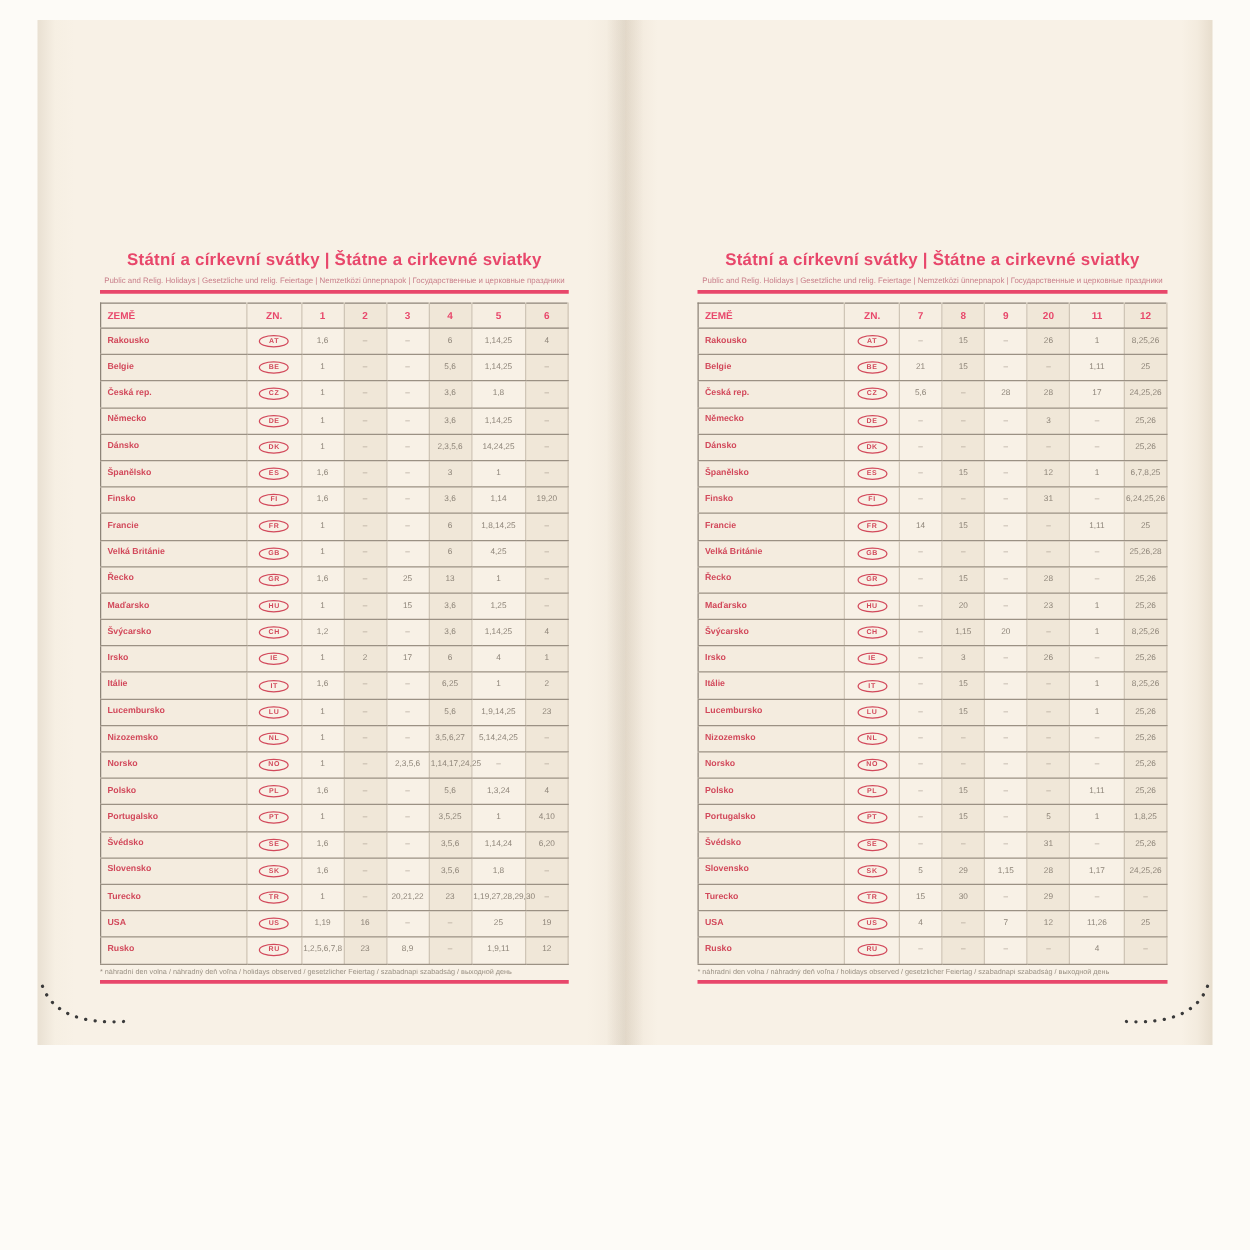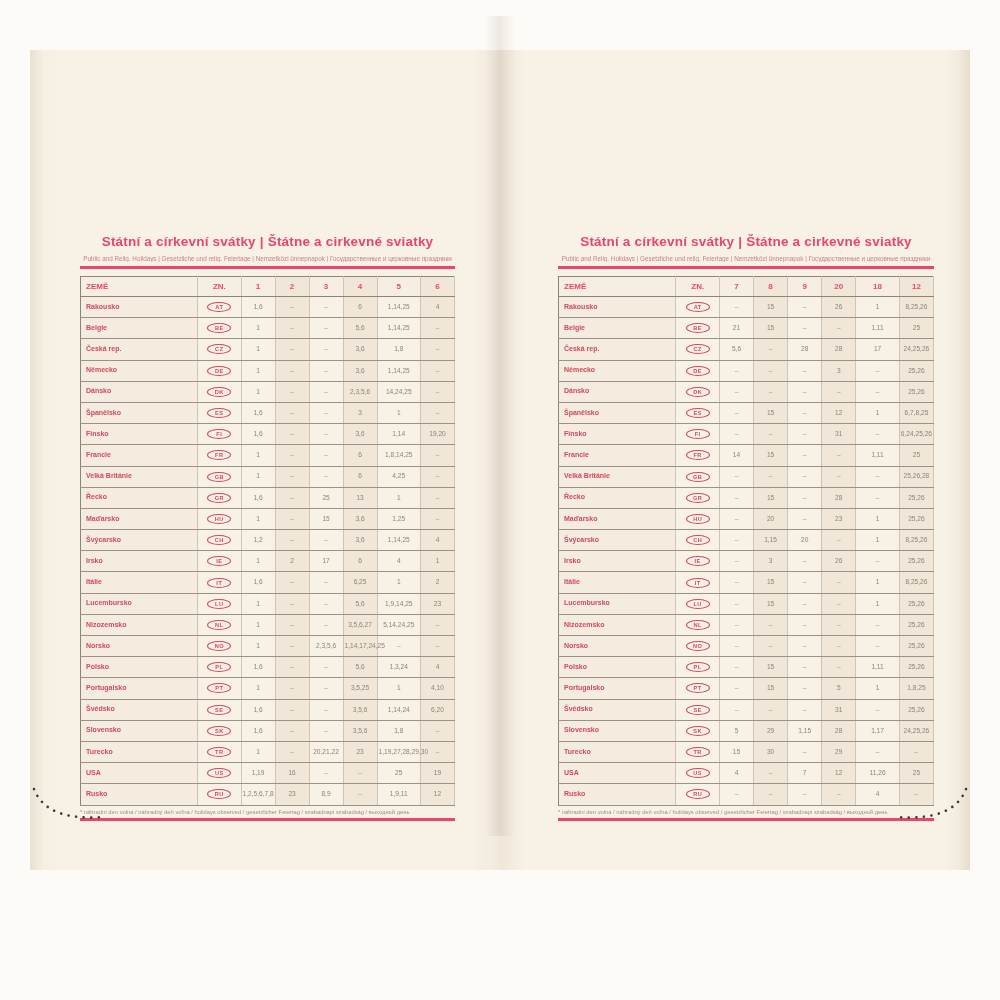--- a/index.html
+++ b/index.html
@@ -1,18 +1,18 @@
 <!DOCTYPE html>
 <html><head>
 <meta charset="utf-8">
 <style>
   html,body{margin:0;padding:0;background:#fdfbf7;font-family:"Liberation Sans",sans-serif;}
   .canvas{position:relative;width:1000px;height:1000px;overflow:hidden;background:#fdfbf7;}
   .spread{position:absolute;left:30px;top:16px;width:940px;height:820px;}
-  .page{position:absolute;top:0;height:820px;width:470px;background:#f8f1e6;box-sizing:border-box;margin-top:34px;}
+  .page{position:absolute;top:0;height:820px;width:470px;background:#f8f1e6;box-sizing:border-box;}
   .page.left{left:0;padding:184px 45px 0 50px;
     background:linear-gradient(90deg,#e9e0d2 0,#f6efe3 14px,#f8f1e6 30px,#f8f1e6 440px,#f1e9dc 470px);}
   .page.right{left:470px;padding:184px 36px 0 58px;
     background:linear-gradient(90deg,#efe6d8 0,#f8f1e6 26px,#f8f1e6 445px,#f3ebde 458px,#e7ddcd 470px);}
   .page-title{color:#e8476b;font-size:13.5px;font-weight:bold;text-align:center;letter-spacing:.2px;margin:0 0 6px 0;}
   .page-subtitle{color:#c9808b;font-size:6.3px;text-align:center;white-space:nowrap;overflow:hidden;margin:0 0 4px 0;}
   .rule{height:3px;background:#e8476b;margin:0 0 7px 0;}
   .rule.bottom{margin:3px 0 0 0;}
   table.holidays{width:100%;border-collapse:collapse;table-layout:fixed;border:1px solid #8d8478;}
   table.holidays col.c-name{width:31%;}
@@ -330,21 +330,21 @@
             <col class="c-m">
           </colgroup>
           <thead>
             <tr>
               <th class="h-name">ZEMĚ</th>
               <th>ZN.</th>
               <th>7</th>
               <th class="shade">8</th>
               <th>9</th>
               <th class="shade">20</th>
-              <th>18</th>
+              <th>11</th>
               <th class="shade">12</th>
             </tr>
           </thead>
           <tbody>
             <tr>
               <td class="name">Rakousko</td>
               <td><span class="zn">AT</span></td>
               <td class="dash">–</td>
               <td class="shade">15</td>
               <td class="dash">–</td>

